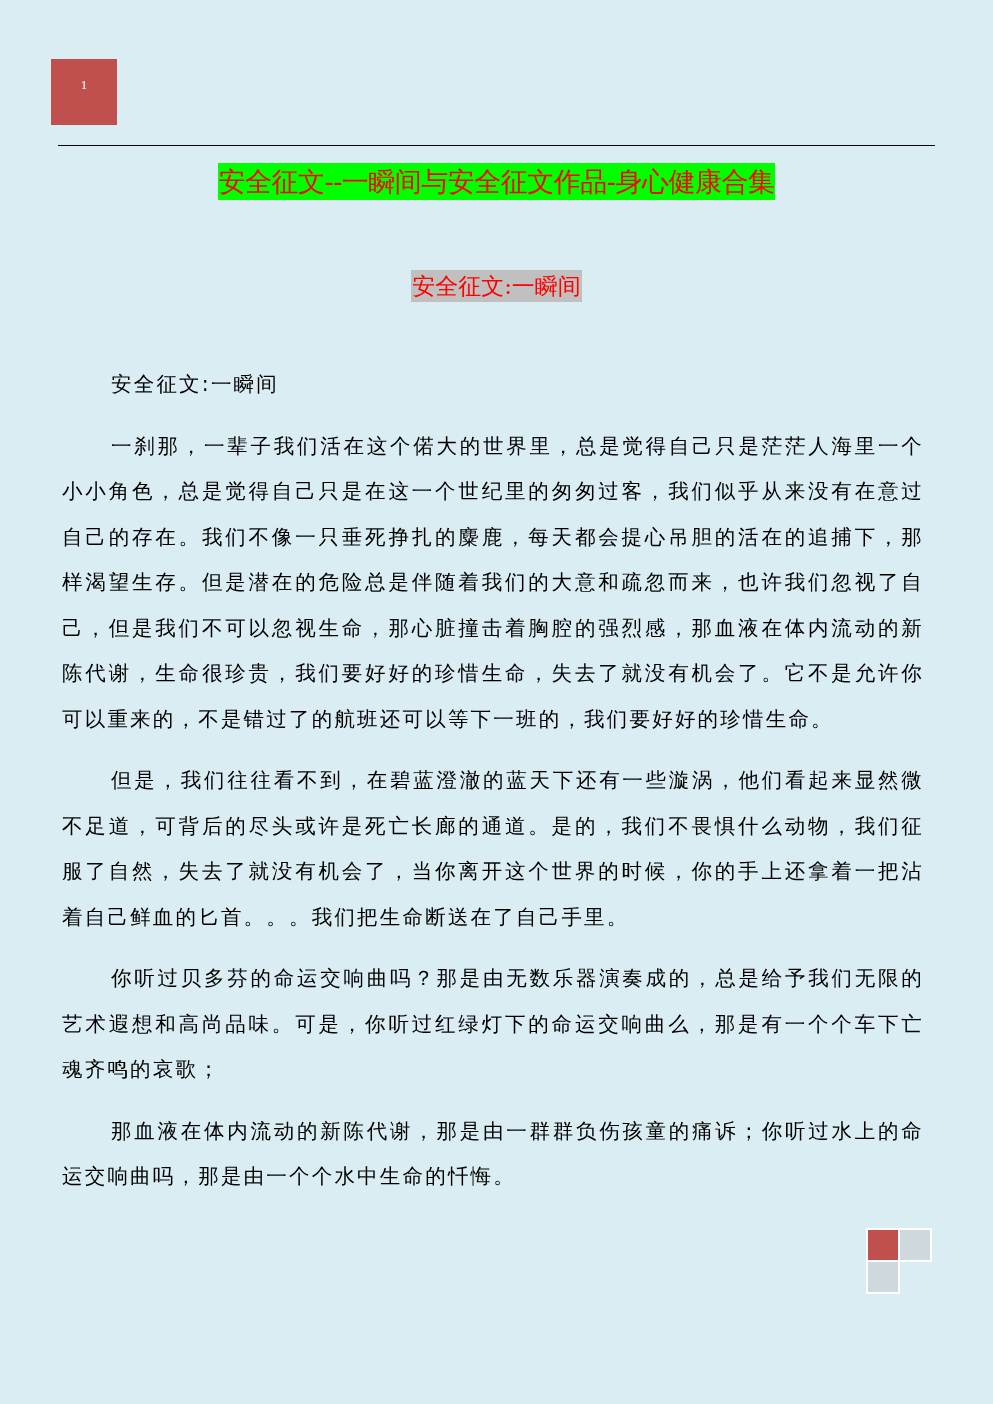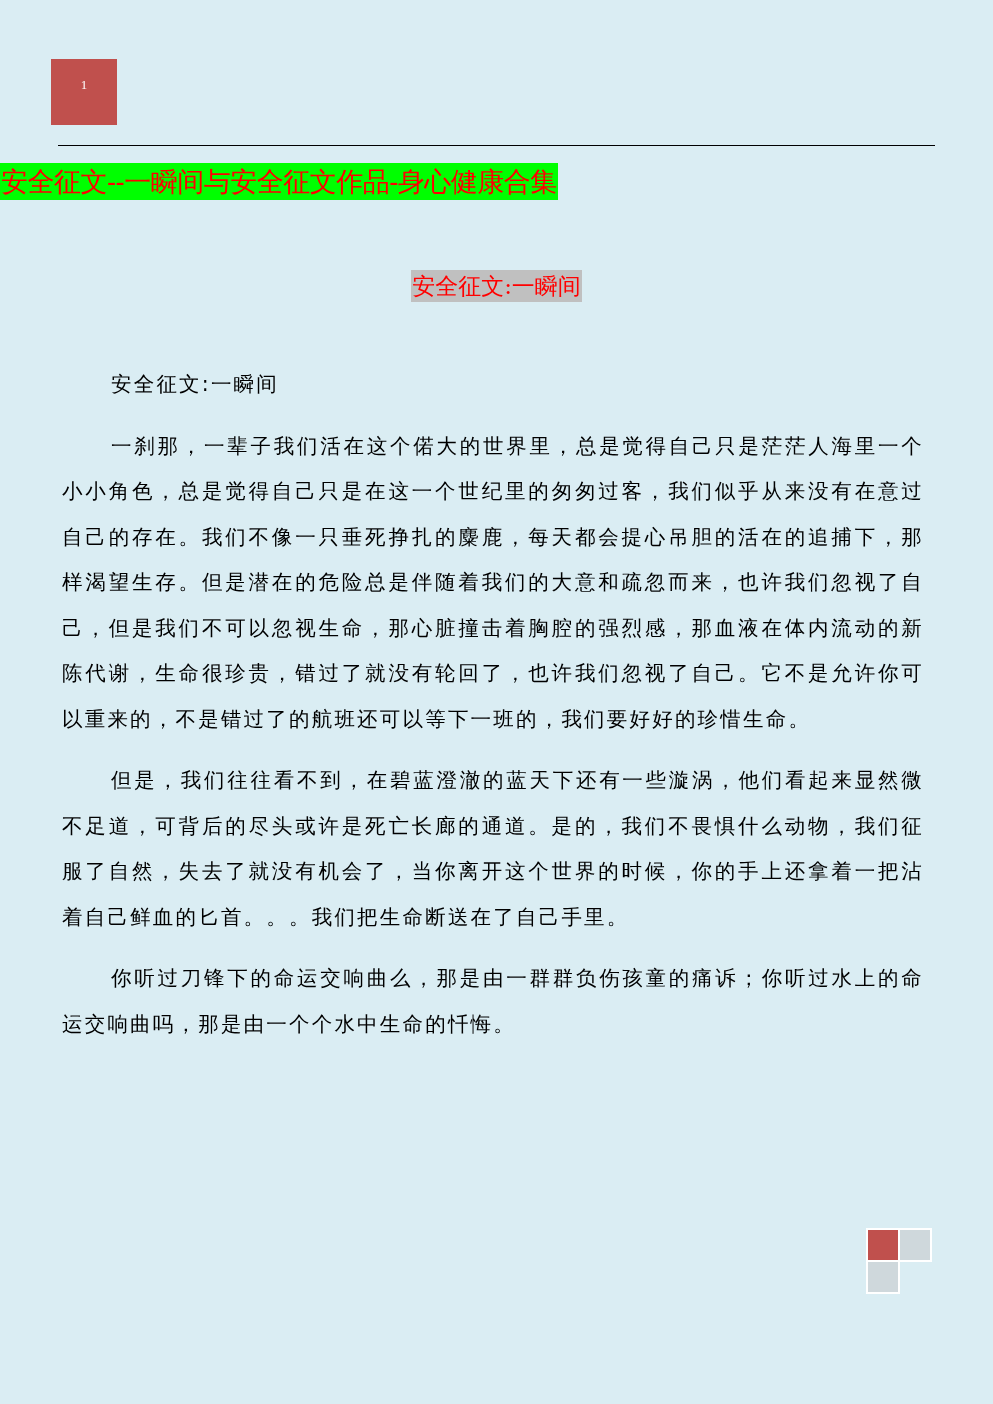--- a/index.html
+++ b/index.html
@@ -37,21 +37,21 @@
       top: 145px;
       width: 877px;
       height: 0;
       border-top: 1.5px solid #000;
     }
     .doc-title-wrap {
       position: absolute;
       left: 0;
       top: 163px;
       width: 993px;
-      text-align: left;
+      text-align: center;
     }
     .doc-title {
       display: inline-block;
       background: #00ff00;
       color: #ff0000;
       font-family: "DejaVu Serif", serif;
       font-size: 27px;
       line-height: 37px;
       padding: 0 1px;
       letter-spacing: -0.5px;
@@ -116,22 +116,23 @@
 <div class="doc-title-wrap">
   <span class="doc-title">安全征文--一瞬间与安全征文作品-身心健康合集</span>
 </div>
 
 <div class="section-title-wrap">
   <span class="section-title">安全征文:一瞬间</span>
 </div>
 
 <div class="body-text">
   <p>安全征文:一瞬间</p>
-  <p>一刹那，一辈子我们活在这个偌大的世界里，总是觉得自己只是茫茫人海里一个小小角色，总是觉得自己只是在这一个世纪里的匆匆过客，我们似乎从来没有在意过自己的存在。我们不像一只垂死挣扎的麋鹿，每天都会提心吊胆的活在的追捕下，那样渴望生存。但是潜在的危险总是伴随着我们的大意和疏忽而来，也许我们忽视了自己，但是我们不可以忽视生命，那心脏撞击着胸腔的强烈感，那血液在体内流动的新陈代谢，生命很珍贵，错过了就没有轮回了，也许我们忽视了自己。它不是允许你可以重来的，不是错过了的航班还可以等下一班的，我们要好好的珍惜生命。</p>
+  <p>一刹那，一辈子我们活在这个偌大的世界里，总是觉得自己只是茫茫人海里一个小小角色，总是觉得自己只是在这一个世纪里的匆匆过客，我们似乎从来没有在意过自己的存在。我们不像一只垂死挣扎的麋鹿，每天都会提心吊胆的活在的追捕下，那样渴望生存。但是潜在的危险总是伴随着我们的大意和疏忽而来，也许我们忽视了自己，但是我们不可以忽视生命，那心脏撞击着胸腔的强烈感，那血液在体内流动的新陈代谢，生命很珍贵，我们要好好的珍惜生命，失去了就没有机会了。它不是允许你可以重来的，不是错过了的航班还可以等下一班的，我们要好好的珍惜生命。</p>
   <p>但是，我们往往看不到，在碧蓝澄澈的蓝天下还有一些漩涡，他们看起来显然微不足道，可背后的尽头或许是死亡长廊的通道。是的，我们不畏惧什么动物，我们征服了自然，失去了就没有机会了，当你离开这个世界的时候，你的手上还拿着一把沾着自己鲜血的匕首。。。我们把生命断送在了自己手里。</p>
-  <p>你听过刀锋下的命运交响曲么，那是由一群群负伤孩童的痛诉；你听过水上的命运交响曲吗，那是由一个个水中生命的忏悔。</p>
+  <p>你听过贝多芬的命运交响曲吗？那是由无数乐器演奏成的，总是给予我们无限的艺术遐想和高尚品味。可是，你听过红绿灯下的命运交响曲么，那是有一个个车下亡魂齐鸣的哀歌；</p>
+  <p>那血液在体内流动的新陈代谢，那是由一群群负伤孩童的痛诉；你听过水上的命运交响曲吗，那是由一个个水中生命的忏悔。</p>
 </div>
 
 <div class="corner-squares">
   <div class="sq sq-red"></div>
   <div class="sq sq-gray-right"></div>
   <div class="sq sq-gray-bottom"></div>
 </div>
 
 </body></html>

